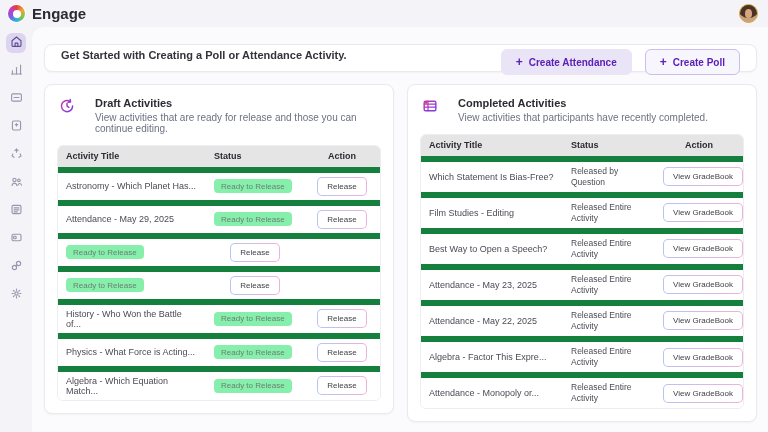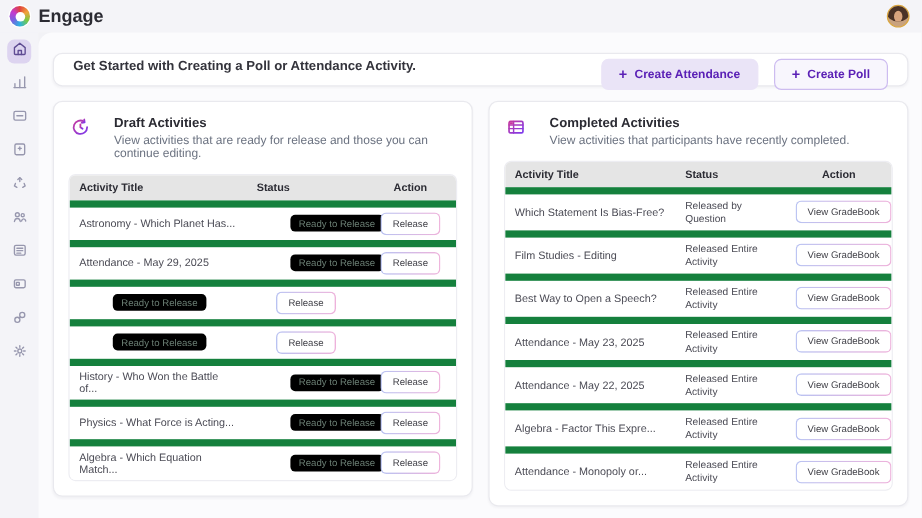--- a/index.html
+++ b/index.html
@@ -95,24 +95,23 @@
   .trow { display:grid; align-items:center; background:#fff; border-top:6px solid #15803d; min-height:24px; }
   .trow.head { background:#e5e5e5; border-top:none; min-height:21px; }
   .draft .trow { grid-template-columns:1fr 98px 76px; }
   .completed .trow { grid-template-columns:1fr 92px 88px; }
   .cell { padding:4px 8px; font-size:9px; color:#4b4b55; }
   .head .cell { font-weight:700; color:#2b2b33; padding:5px 8px; }
   .cell.c-action { text-align:center; }
   .head .cell.c-action { }
 
   .badge {
-    display:inline-block; background:#000000; color:#6b7f74;
+    display:inline-block; background:#86efac; color:#6b7f74;
     font-size:8px; font-weight:500; padding:2.5px 7px; border-radius:4px;
     white-space:nowrap;
-    margin-left:28px;
   }
   .status-text { font-size:8.5px; color:#4b4b55; line-height:1.3; display:block; max-width:80px; }
 
   .act-btn {
     font-family:inherit; font-size:8px; font-weight:500; color:#3f3f46;
     padding:4px 9px; border-radius:5px; cursor:pointer; white-space:nowrap;
     border:1px solid transparent;
     background:linear-gradient(#fff,#fff) padding-box,
                linear-gradient(90deg,#b9c3f2,#eeb2db) border-box;
   }

